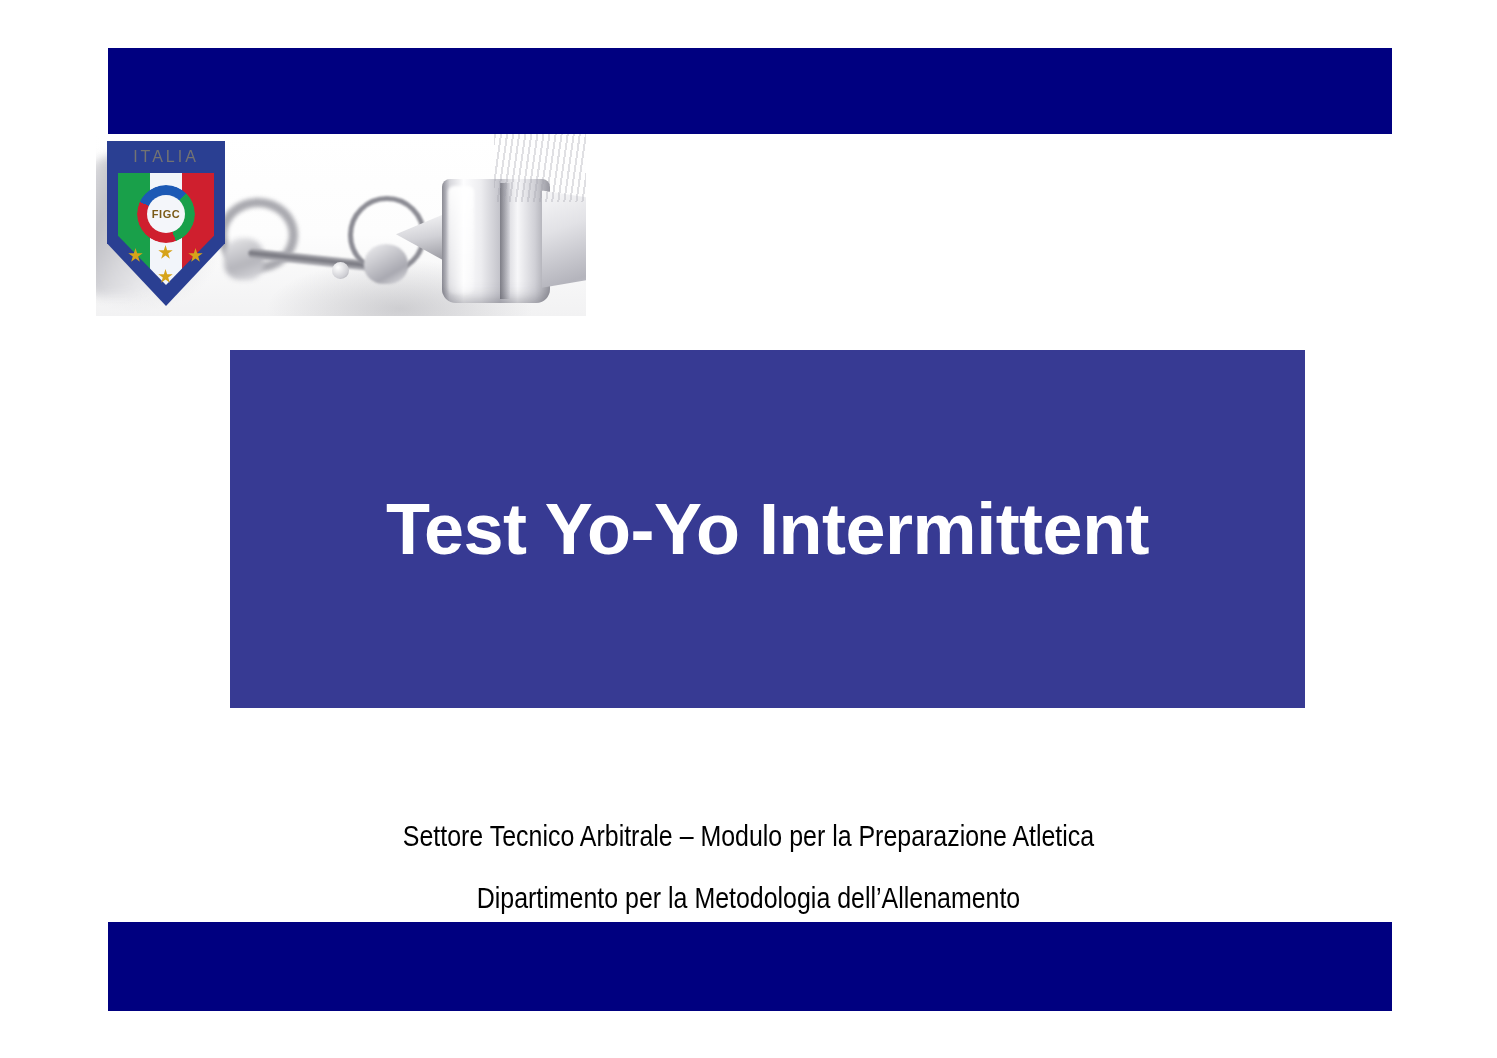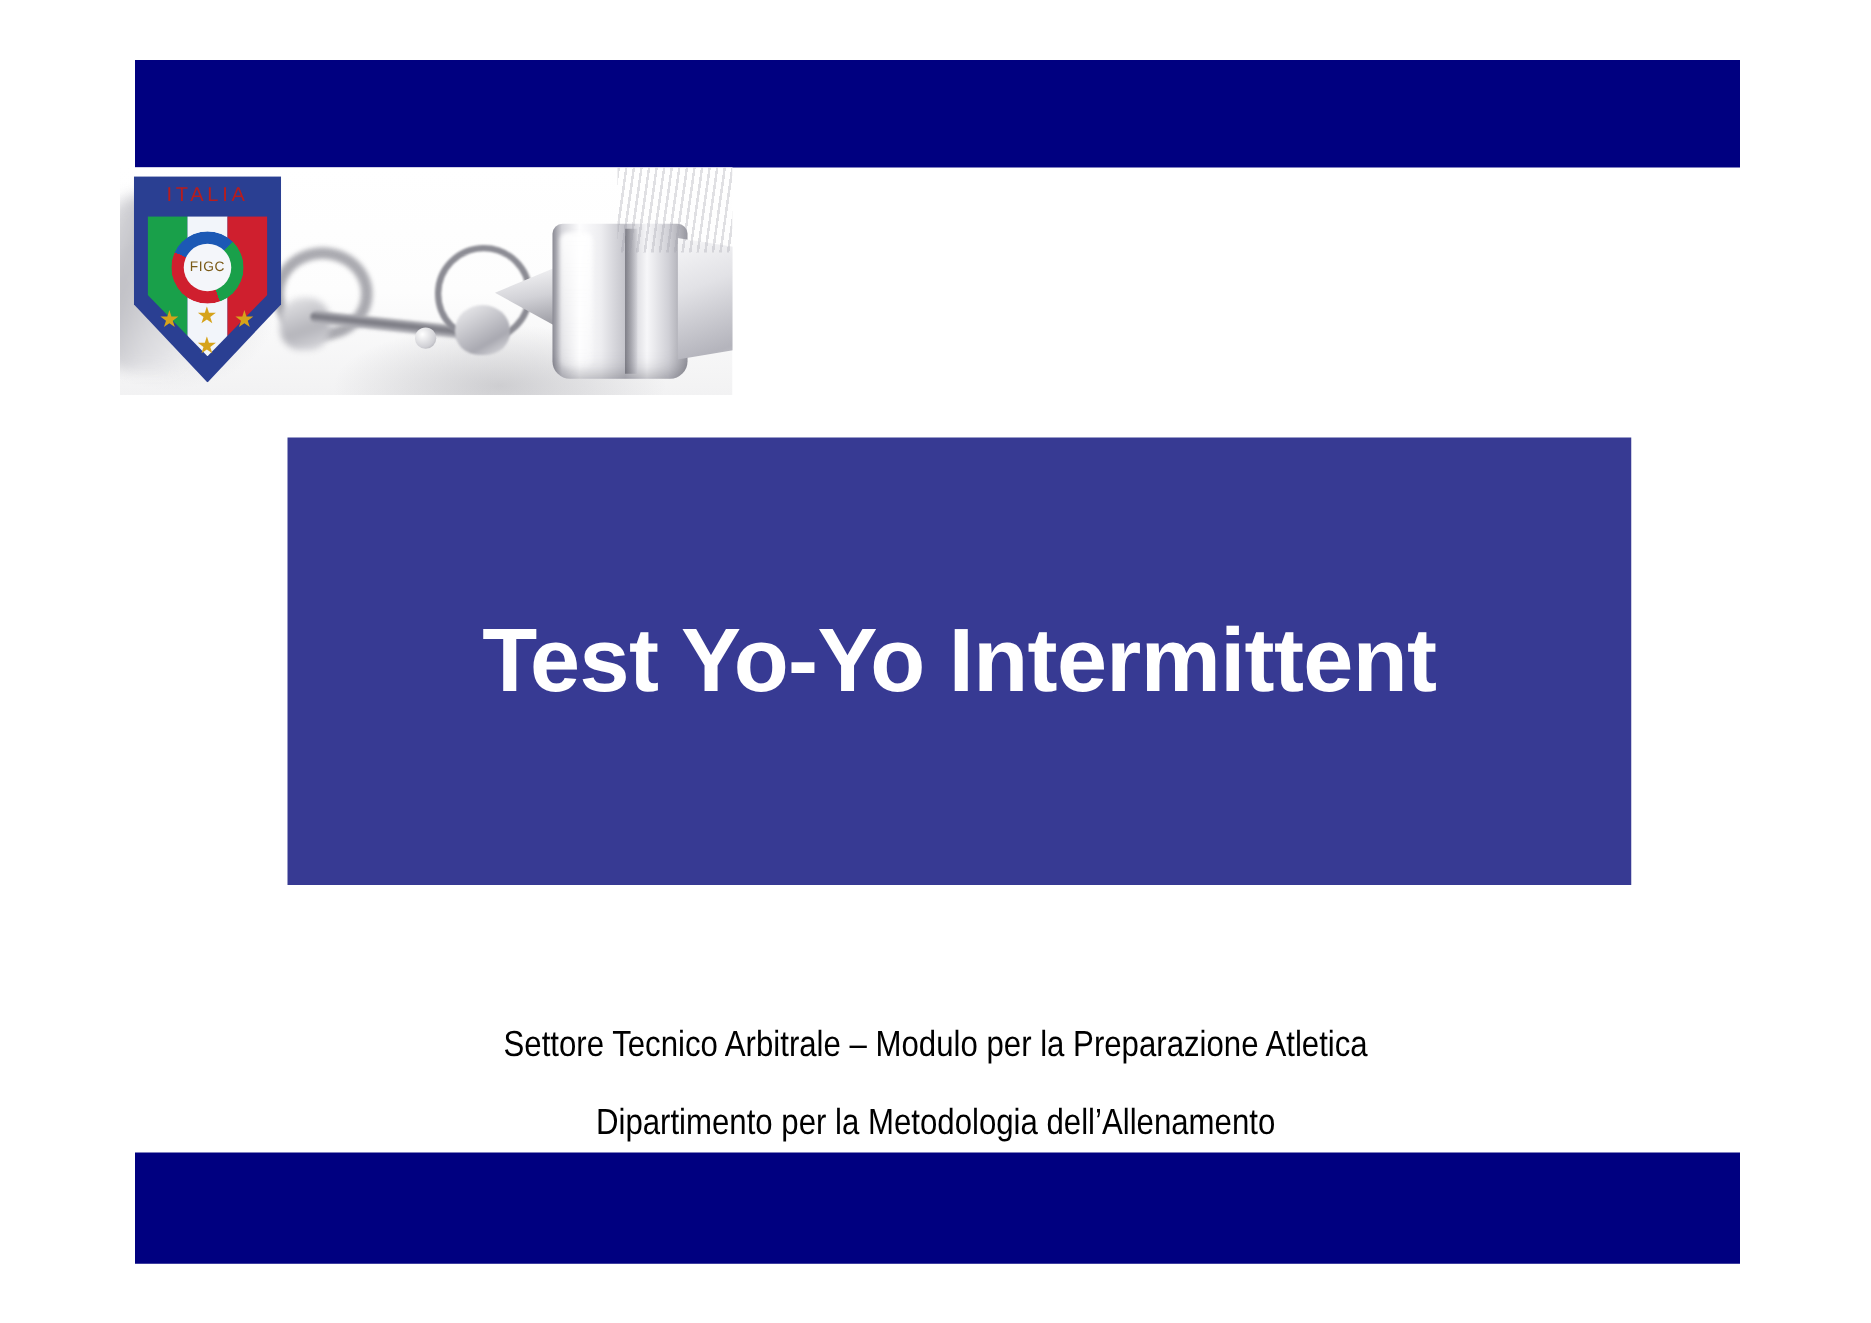--- a/index.html
+++ b/index.html
@@ -208,21 +208,21 @@
     inset: 0;
     background: #2a3f92;
     clip-path: polygon(0% 0%, 100% 0%, 100% 62%, 50% 100%, 0% 62%);
   }
   .crest-label {
     position: absolute;
     left: 0;
     right: 0;
     top: 7px;
     text-align: center;
-    color: #b91c1c;
+    color: #737373;
     font-size: 16px;
     letter-spacing: 3px;
     font-family: "Liberation Sans", sans-serif;
   }
   .crest-stripes {
     position: absolute;
     left: 11px;
     top: 32px;
     width: 96px;
     height: 112px;
@@ -250,21 +250,21 @@
     left: 40px;
     top: 54px;
     width: 38px;
     height: 38px;
     border-radius: 50%;
     background: #f4f6fa;
     display: flex;
     align-items: center;
     justify-content: center;
     font-size: 11px;
-    font-weight: normal;
+    font-weight: bold;
     color: #7a5a17;
     letter-spacing: .5px;
   }
   .star {
     position: absolute;
     width: 15px;
     height: 15px;
     background: #d6a31a;
     clip-path: polygon(50% 0%, 61% 35%, 98% 35%, 68% 57%, 79% 91%, 50% 70%, 21% 91%, 32% 57%, 2% 35%, 39% 35%);
   }

